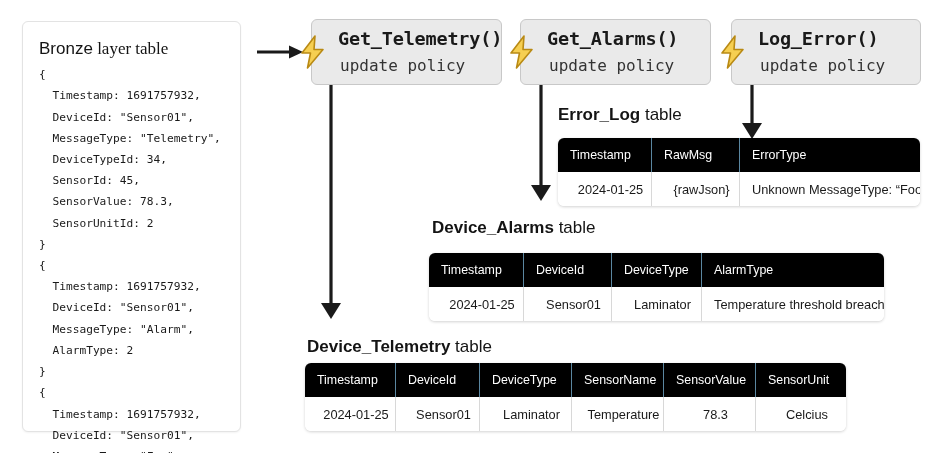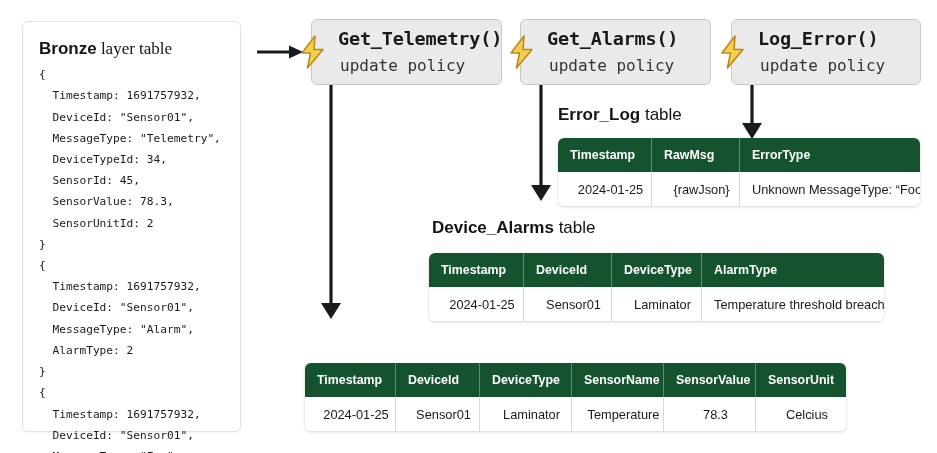--- a/index.html
+++ b/index.html
@@ -33,21 +33,21 @@
     box-sizing: border-box;
     padding: 16px 14px 10px 16px;
   }
   .bronze-title {
     font-size: 17px;
     color: #141414;
     margin: 0 0 5px 0;
     line-height: 1.25;
     white-space: nowrap;
   }
-  .bronze-title b { font-weight: 700; text-align: center; }
+  .bronze-title b { font-weight: 400; text-align: center; }
   .bronze-title span { font-weight: 400; font-family: Liberation Serif, serif; }
   .bronze-json {
     font-family: "DejaVu Sans Mono", "Liberation Mono", monospace;
     font-size: 11.2px;
     line-height: 21.2px;
     color: #1a1a1a;
     white-space: pre;
     margin: 0;
   }
 
@@ -107,24 +107,24 @@
     position: absolute;
     border-collapse: separate;
     border-spacing: 0;
     background: #ffffff;
     border-radius: 6px;
     box-shadow: 0 1px 3px rgba(0,0,0,0.18);
     overflow: hidden;
     table-layout: fixed;
   }
   .data-table th {
-    background: #14532d;
+    background: #000000;
     color: #ffffff;
     font-size: 12.4px;
-    font-weight: 700;
+    font-weight: 400;
     text-align: left;
     padding: 0 0 0 12px;
     height: 34px;
     border-right: 1px solid #5a86a0;
     white-space: nowrap;
     overflow: hidden;
   }
   .data-table th:last-child { border-right: none; }
   .data-table td {
     background: #ffffff;
@@ -261,20 +261,23 @@
     <tbody>
       <tr>
         <td>2024-01-25</td>
         <td>Sensor01</td>
         <td>Laminator</td>
         <td>Temperature threshold breach</td>
       </tr>
     </tbody>
   </table>
 
+  <div class="tbl-title" style="left:307px; top:337px;">
+    <b>Device_Telemetry</b><span> table</span>
+  </div>
   <table class="data-table" style="left:305px; top:363px; width:541px;">
     <colgroup>
         <col style="width:91px">
         <col style="width:84px">
         <col style="width:92px">
         <col style="width:92px">
         <col style="width:92px">
         <col style="width:90px">
       </colgroup>
     <thead>

